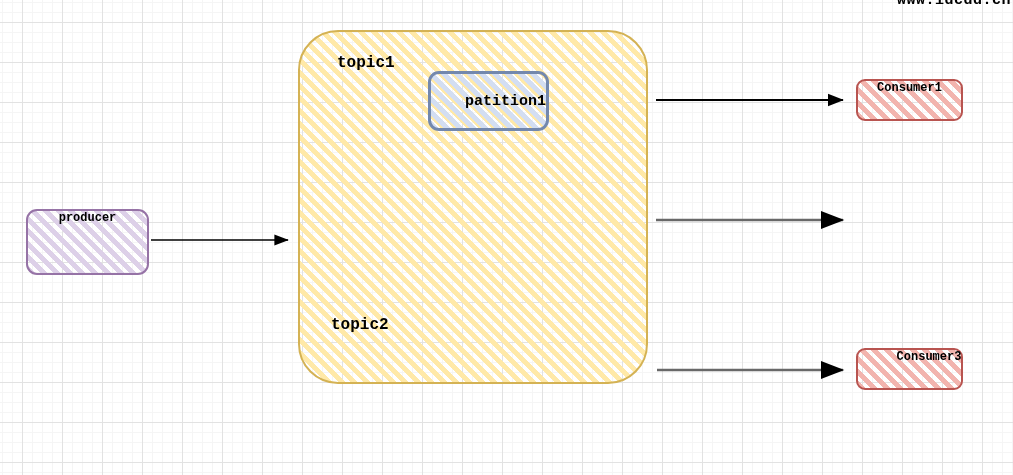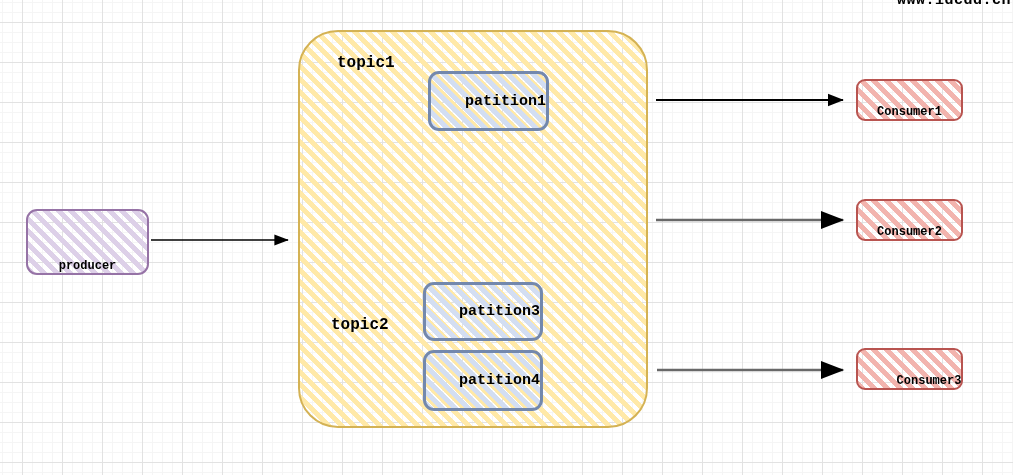--- a/index.html
+++ b/index.html
@@ -28,42 +28,42 @@
     font-size: 15px;
     font-weight: bold;
     color: #000;
     letter-spacing: 0.5px;
   }
 
   .node {
     position: absolute;
     box-sizing: border-box;
     display: flex;
-    align-items: flex-end;
+    align-items: flex-start;
     justify-content: center;
     font-size: 12px;
     font-weight: bold;
     color: #000;
   }
 
   
   .hatch-purple { background: repeating-linear-gradient(45deg, var(--producer-fill, #ddd0e8) 0 5px, transparent 5px 9px); }
   .hatch-yellow { background: repeating-linear-gradient(45deg, var(--topic-fill, #ffe9a8) 0 5px, transparent 5px 9px); }
   .hatch-blue   { background: repeating-linear-gradient(45deg, var(--partition-fill, #d3def2) 0 5px, transparent 5px 9px); }
   .hatch-red    { background: repeating-linear-gradient(45deg, var(--consumer-fill, #f2b4ae) 0 5px, transparent 5px 9px); }
 
   .producer-box {
     left: 26px; top: 209px; width: 123px; height: 66px;
     border: 2px solid var(--producer-border, #9673a6);
     border-radius: 11px;
   }
 
   .topic-container {
     position: absolute;
-    left: 298px; top: 30px; width: 350px; height: 398px;
+    left: 298px; top: 30px; width: 350px; height: 354px;
     box-sizing: border-box;
     border: 2.5px solid var(--topic-border, #d6b656);
     border-radius: 40px;
   }
 
   .topic-label {
     position: absolute;
     font-size: 16px;
     font-weight: bold;
     color: #000;
@@ -114,33 +114,24 @@
     <span>producer</span>
   </div>
 
   <div class="topic-container hatch-yellow">
     <span class="topic-label t1">topic1</span>
     <span class="topic-label t2">topic2</span>
 
     <div class="partition p1 hatch-blue">
       <span>patition1</span>
     </div>
-    <div class="partition p3 hatch-blue">
-      <span>patition3</span>
-    </div>
-    <div class="partition p4 hatch-blue">
-      <span>patition4</span>
-    </div>
   </div>
 
   <div class="node consumer c1 hatch-red">
     <span>Consumer1</span>
-  </div>
-  <div class="node consumer c2 hatch-red">
-    <span>Consumer2</span>
   </div>
   <div class="node consumer c3 hatch-red">
     <span>Consumer3</span>
   </div>
 
   <svg class="arrows" width="1013" height="475">
     <defs>
       <marker id="ah" markerWidth="10" markerHeight="9" refX="8.5" refY="4" orient="auto">
         <path d="M0,0.5 L9,4 L0,7.5 Z" fill="#000"></path>
       </marker>

